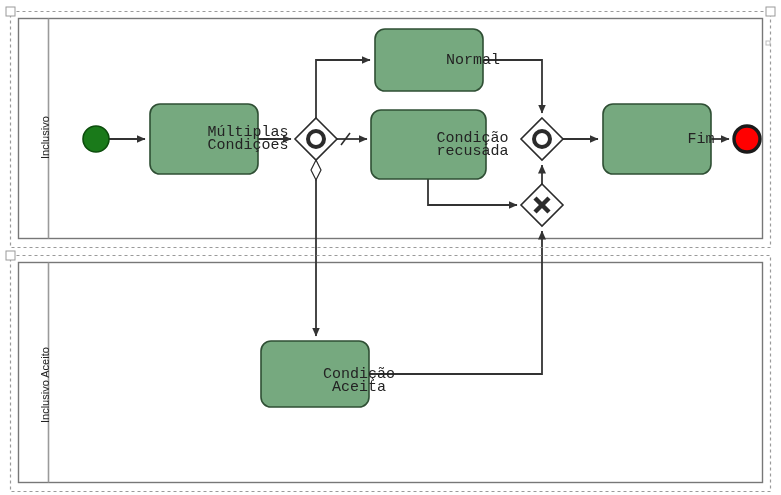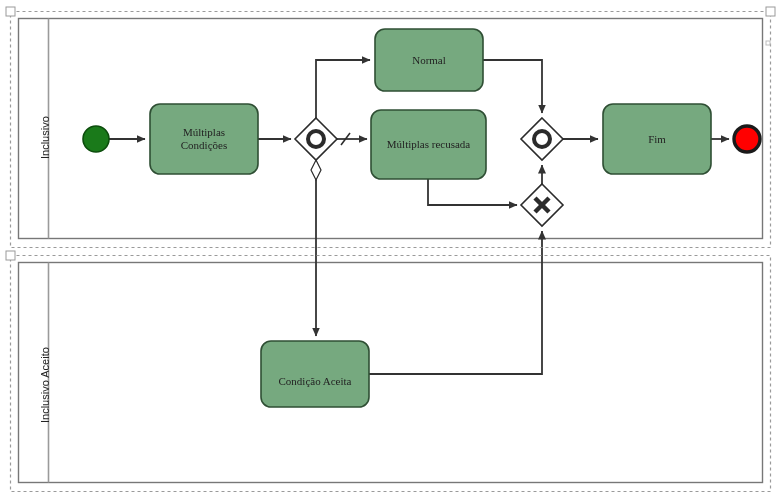--- a/index.html
+++ b/index.html
@@ -22,25 +22,26 @@
     left: 0;
     top: 0;
   }
   .node-label {
     position: absolute;
     display: flex;
     align-items: center;
     justify-content: center;
     text-align: center;
     color: #232323;
-    font-size: 11px;
+    font-size: 15px;
     line-height: 13px;
-    font-family: Liberation Serif, serif;
+    font-family: Liberation Mono, monospace;
     pointer-events: none;
     white-space: pre-line;
+    margin-left: 44px;
   }
   .lane-label {
     position: absolute;
     color: #232323;
     font-size: 11px;
     font-family: "Liberation Sans", sans-serif;
     transform-origin: 0 0;
     white-space: nowrap;
   }
 </style>
@@ -133,17 +134,17 @@
       <rect x="766" y="41" width="4" height="4" fill="#ffffff" stroke="#bdbdbd" stroke-width="1"></rect>
     </g>
   </svg>
 
   <div class="lane-label" style="left:39px; top:159px; transform: rotate(-90deg);">Inclusivo</div>
   <div class="lane-label" style="left:39px; top:423px; transform: rotate(-90deg);">Inclusivo Aceito</div>
 
   <div class="node-label" style="left:150px; top:104px; width:108px; height:70px;">Múltiplas
 Condições</div>
   <div class="node-label" style="left:375px; top:29px; width:108px; height:62px;">Normal</div>
-  <div class="node-label" style="left:371px; top:110px; width:115px; height:69px;">Múltiplas recusada</div>
+  <div class="node-label" style="left:371px; top:110px; width:115px; height:69px;">Condição recusada</div>
   <div class="node-label" style="left:603px; top:104px; width:108px; height:70px;">Fim</div>
   <div class="node-label" style="left:261px; top:341px; width:108px; height:80px;">Condição Aceita</div>
 
 </div>
 
 </body></html>

